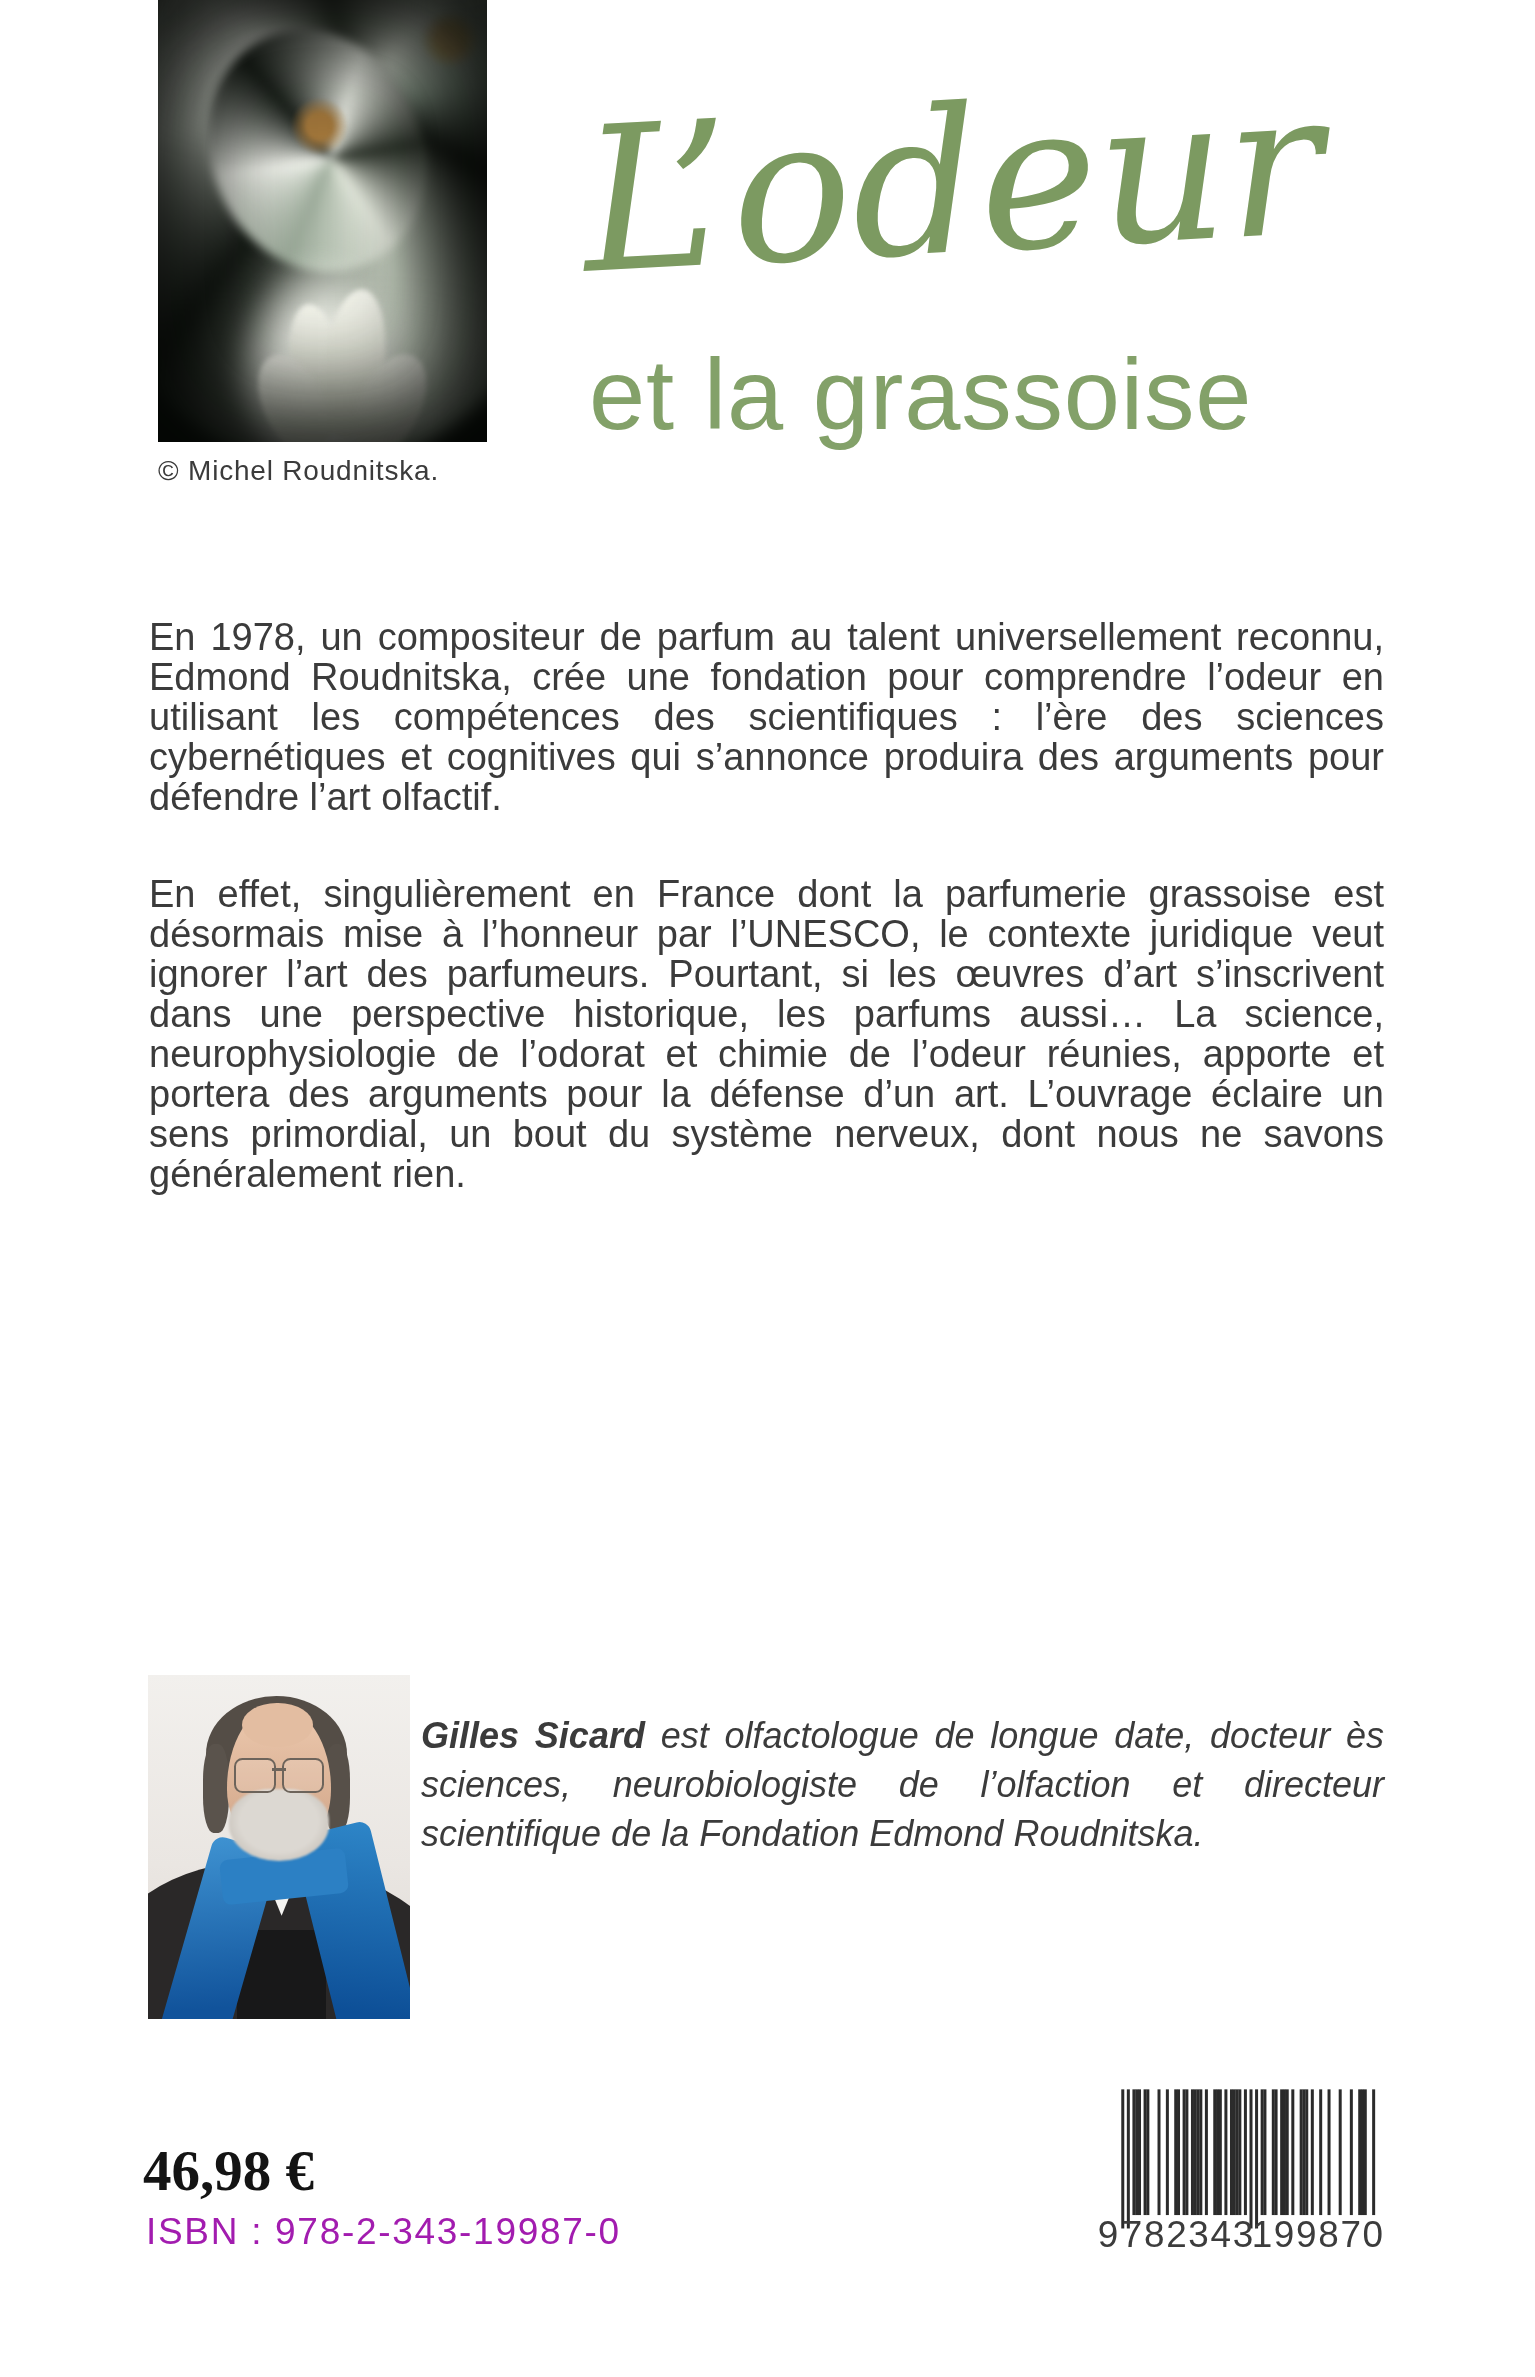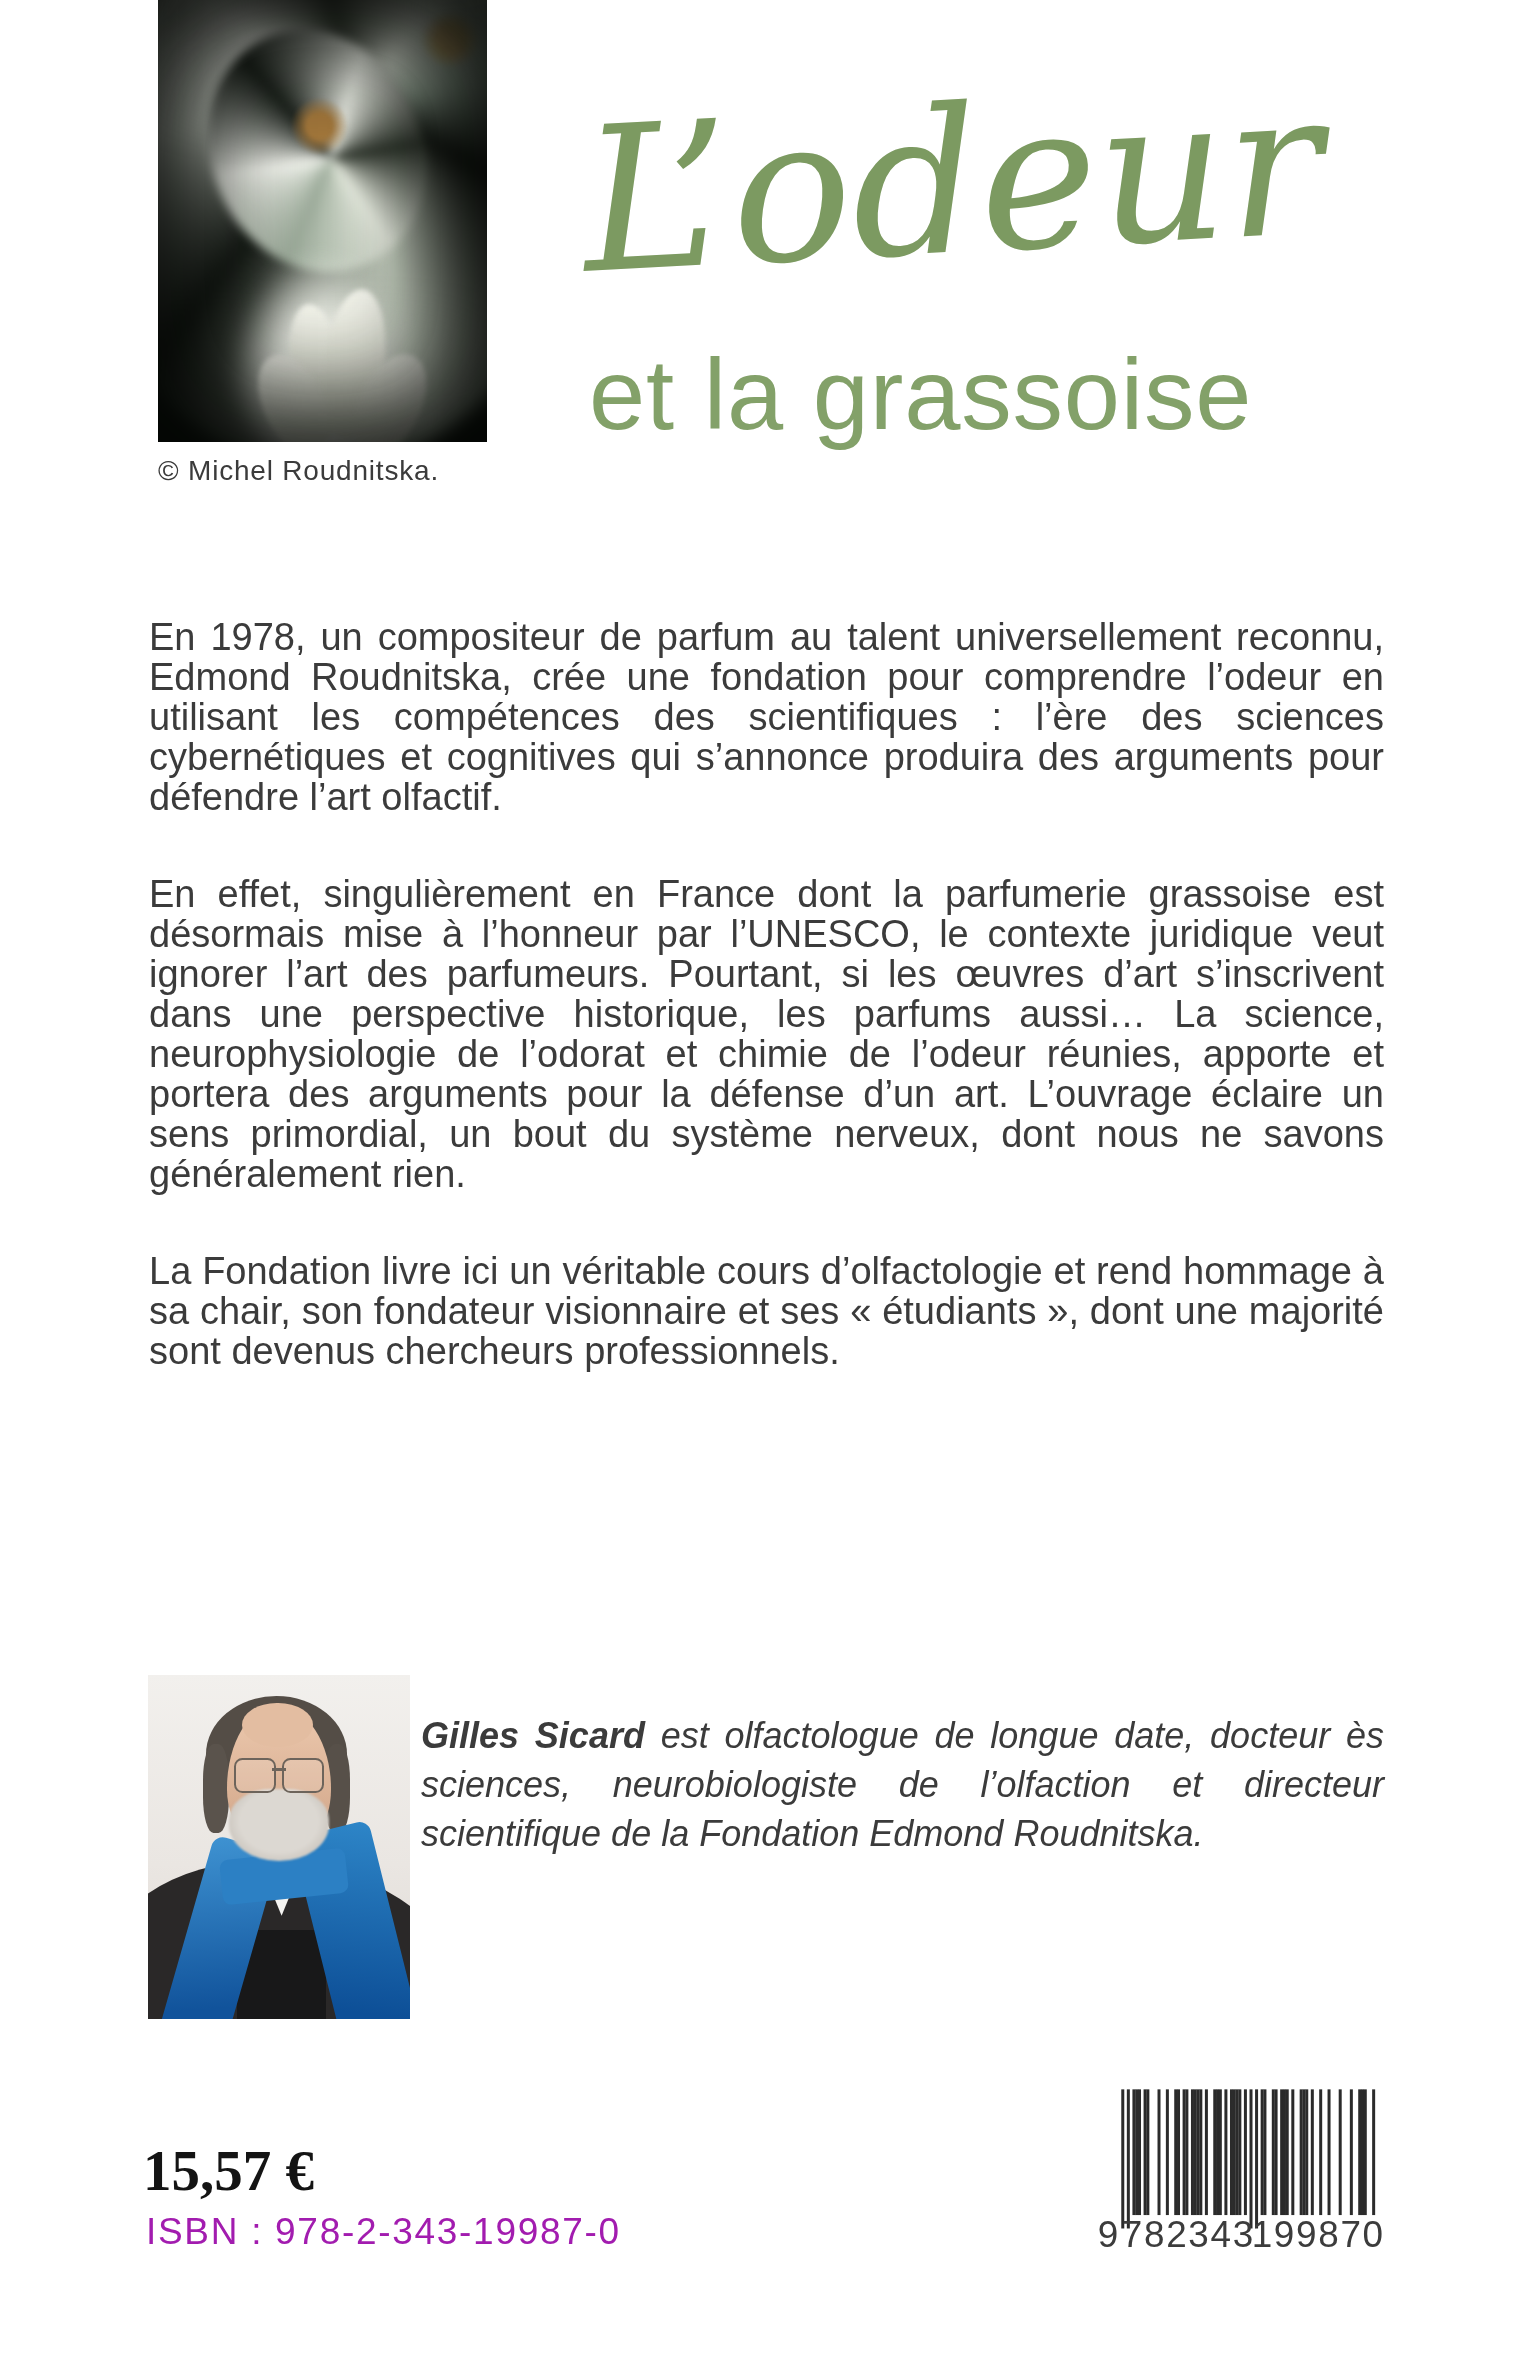--- a/index.html
+++ b/index.html
@@ -111,21 +111,20 @@
     <div class="vignette"></div>
   </div>
   <div class="photo-caption">© Michel Roudnitska.</div>
 
   <div class="title-script">L’odeur</div>
   <div class="title-sub">et la grassoise</div>
 
   <div class="body-copy">
     <p>En 1978, un compositeur de parfum au talent universellement reconnu, Edmond Roudnitska, crée une fondation pour comprendre l’odeur en utilisant les compétences des scientifiques : l’ère des sciences cybernétiques et cognitives qui s’annonce produira des arguments pour défendre l’art olfactif.</p>
     <p>En effet, singulièrement en France dont la parfumerie grassoise est désormais mise à l’honneur par l’UNESCO, le contexte juridique veut ignorer l’art des parfumeurs. Pourtant, si les œuvres d’art s’inscrivent dans une perspective historique, les parfums aussi… La science, neurophysiologie de l’odorat et chimie de l’odeur réunies, apporte et portera des arguments pour la défense d’un art. L’ouvrage éclaire un sens primordial, un bout du système nerveux, dont nous ne savons généralement rien.</p>
-    <p>La Fondation livre ici un véritable cours d’olfactologie et rend hommage à sa chair, son fondateur visionnaire et ses « étudiants », dont une majorité sont devenus chercheurs professionnels.</p>
   </div>
 
   <div class="author-photo">
     <div class="hair"></div>
     <div class="hair-left"></div>
     <div class="hair-right"></div>
     <div class="head"></div>
     <div class="scalp"></div>
     <div class="jacket"></div>
     <div class="sweater"></div>
@@ -135,21 +134,21 @@
     <div class="scarf-center"></div>
     <div class="beard"></div>
     <div class="glasses">
       <div class="lens left"></div>
       <div class="lens right"></div>
       <div class="bridge"></div>
     </div>
   </div>
   <p class="bio-copy"><span class="bio-name">Gilles Sicard</span><span> est olfactologue de longue date, docteur ès sciences, neurobiologiste de l’olfaction et directeur scientifique de la Fondation Edmond Roudnitska.</span></p>
 
-  <div class="price">15,57 €</div>
+  <div class="price">46,98 €</div>
   <div class="isbn">ISBN : 978-2-343-19987-0</div>
 
   <svg class="barcode" width="327" height="176" viewBox="0 0 390 210" id="barcode-svg">
       <rect x="42.00" y="4" width="3.58" height="166" fill="#2b2b2b"></rect>
       <rect x="48.65" y="4" width="3.58" height="166" fill="#2b2b2b"></rect>
       <rect x="55.30" y="4" width="3.58" height="150" fill="#2b2b2b"></rect>
       <rect x="58.63" y="4" width="3.58" height="150" fill="#2b2b2b"></rect>
       <rect x="61.96" y="4" width="3.58" height="150" fill="#2b2b2b"></rect>
       <rect x="68.61" y="4" width="3.58" height="150" fill="#2b2b2b"></rect>
       <rect x="71.93" y="4" width="3.58" height="150" fill="#2b2b2b"></rect>

